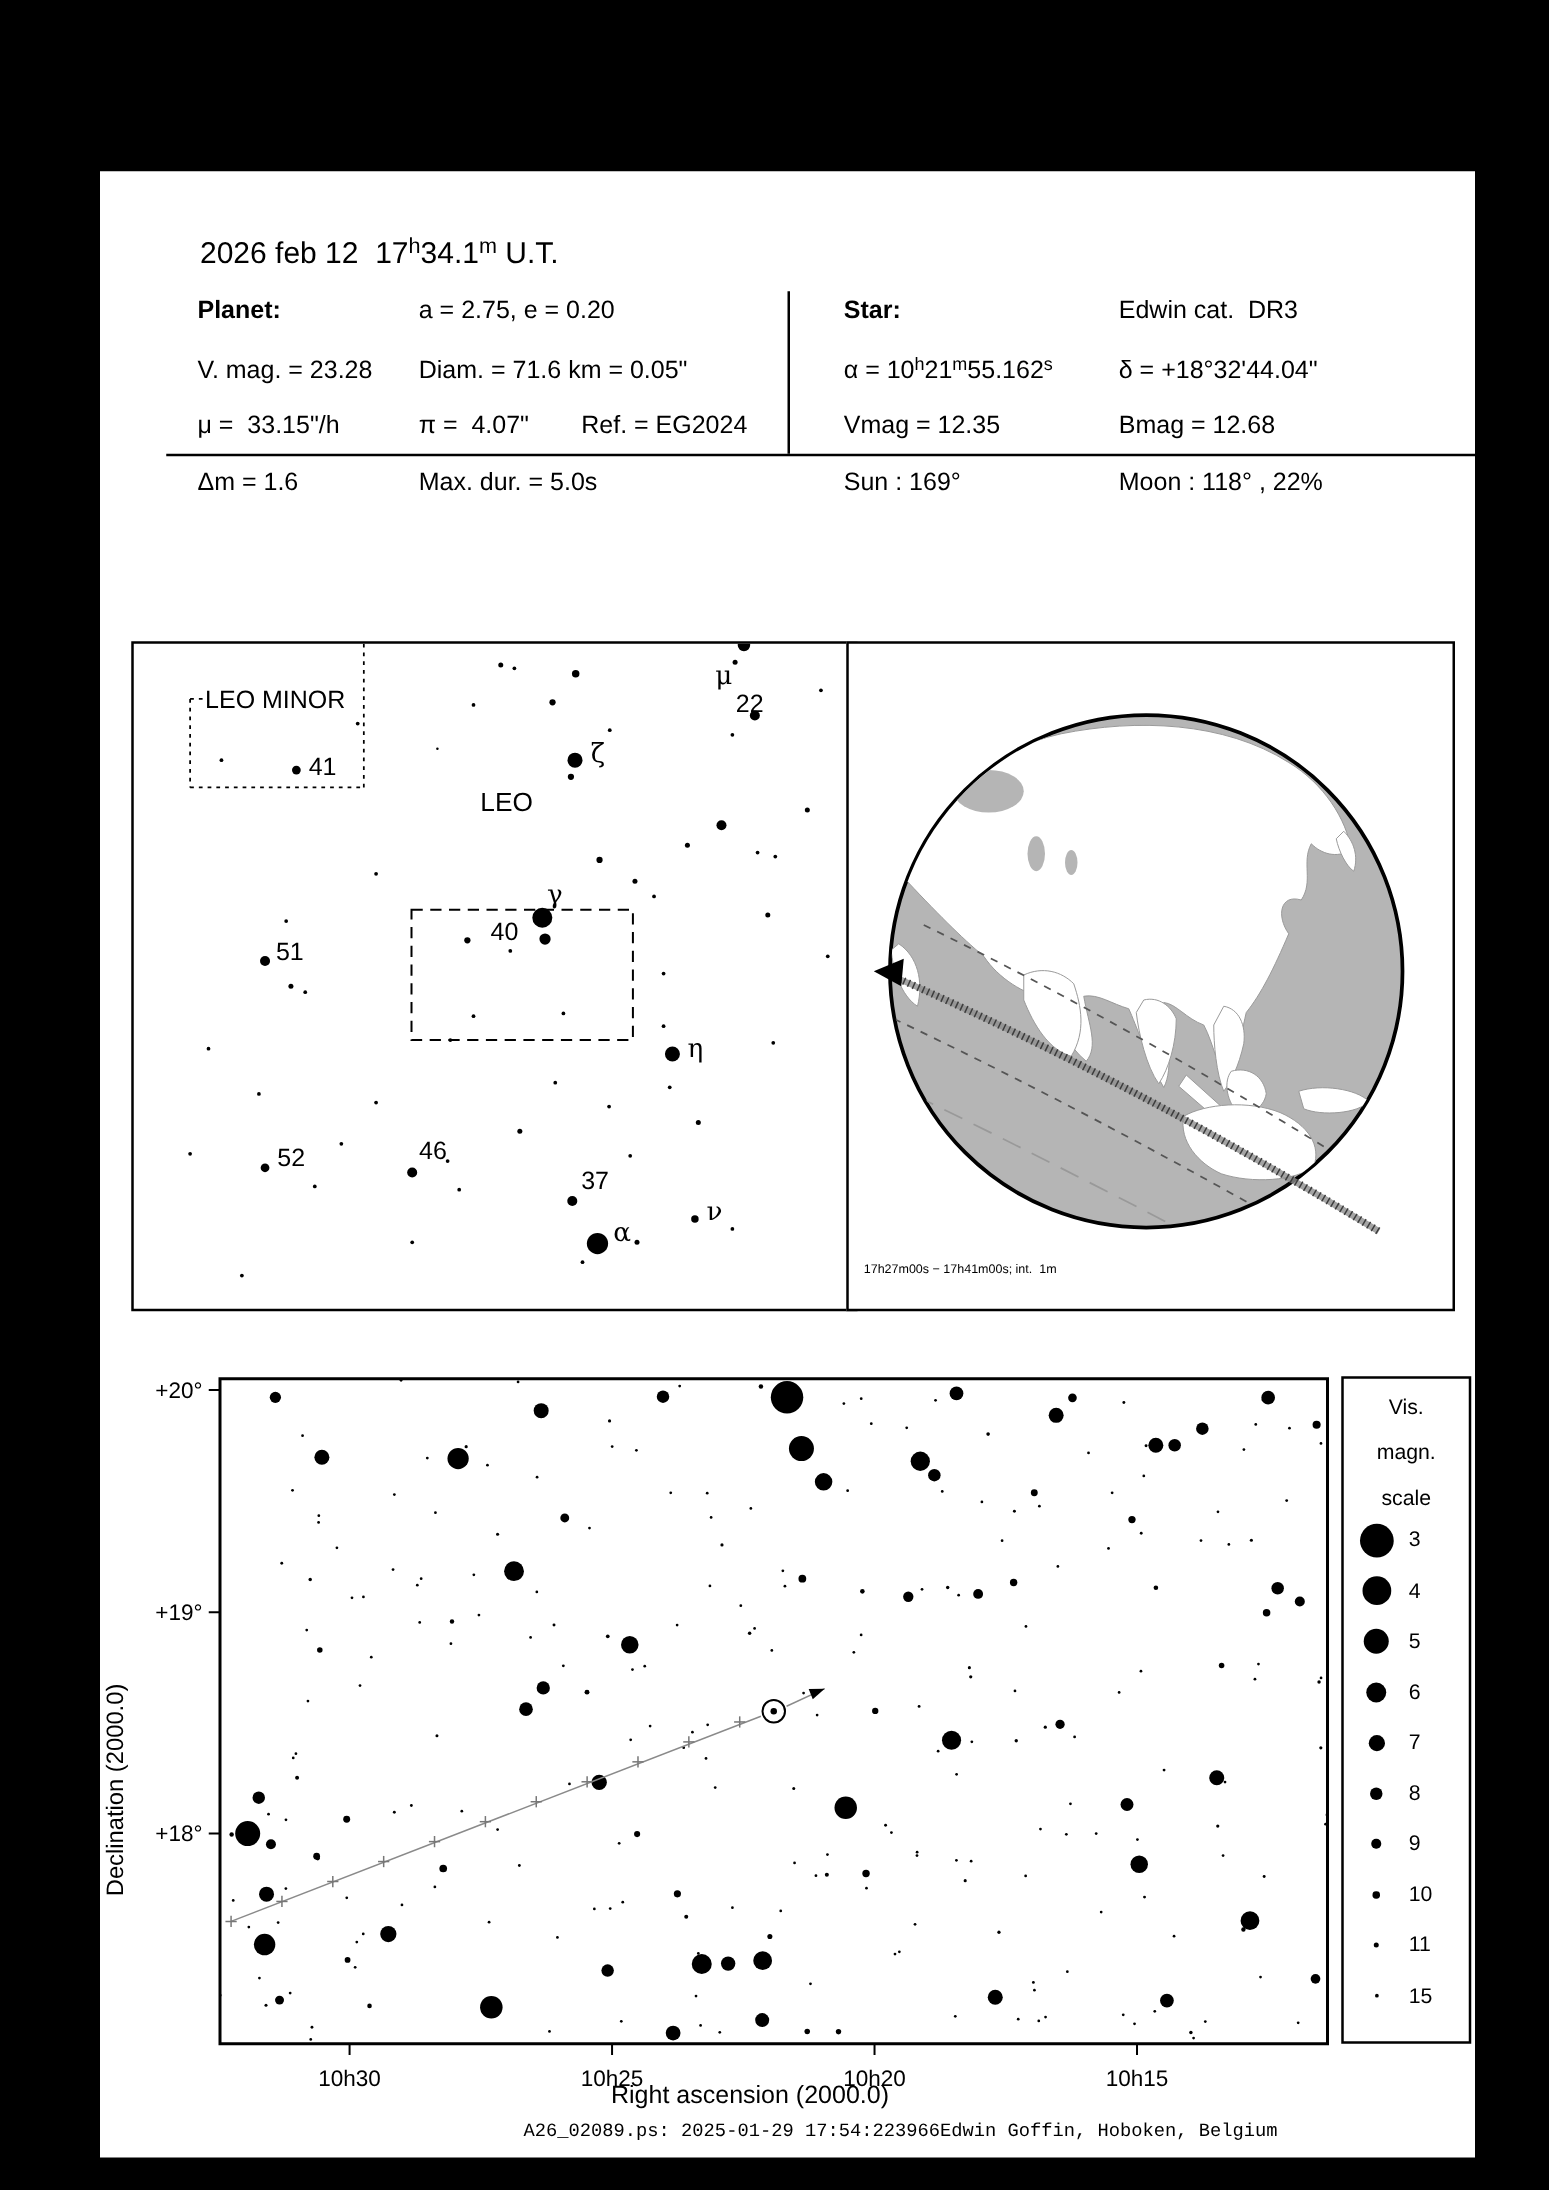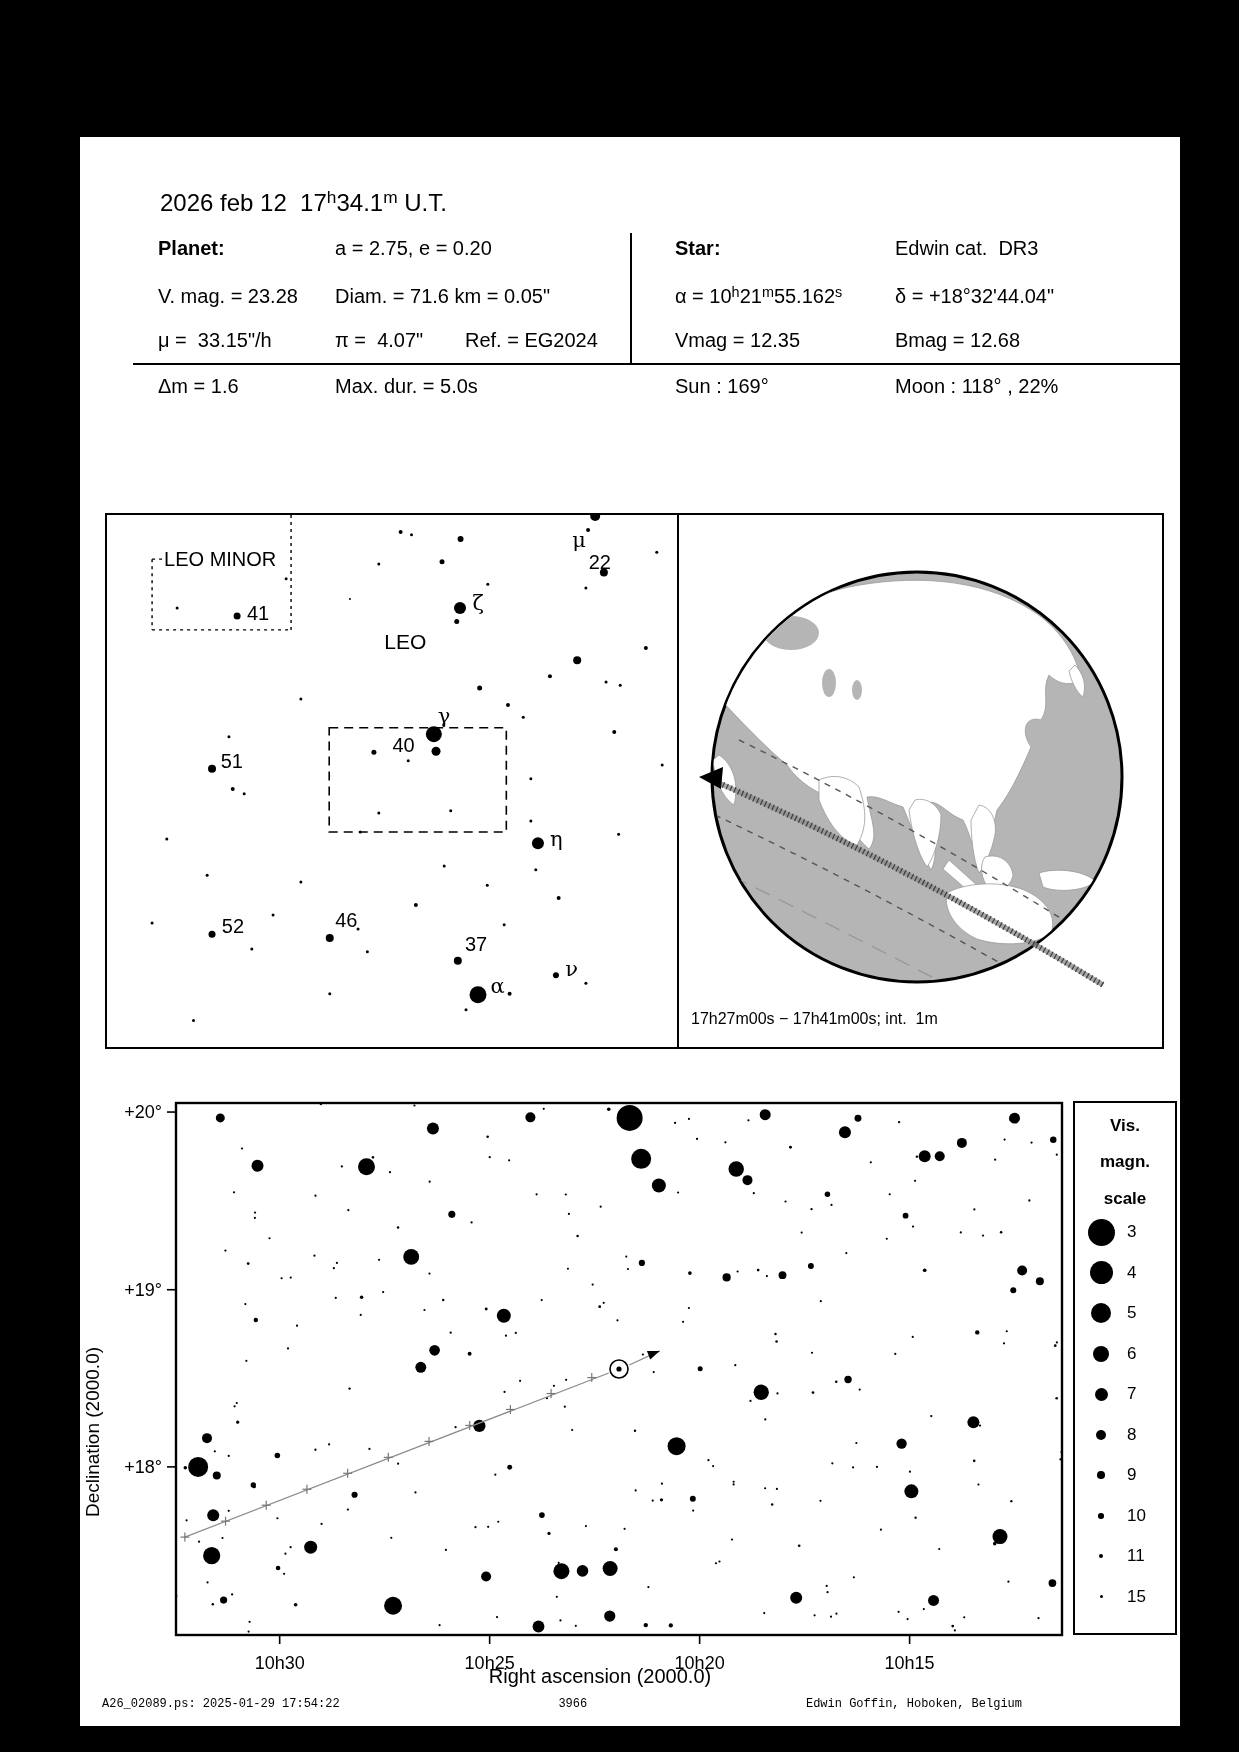--- a/index.html
+++ b/index.html
@@ -10,34 +10,34 @@
   #title{left:53px;top:4px;font-size:30px;font-weight:bold;letter-spacing:.5px;white-space:pre;}
   #subtitle{left:80px;top:52px;font-size:24px;white-space:pre;}
   .sup{position:relative;top:-.45em;font-size:72%;}
   .info{font-size:20px;white-space:pre;margin-left:25px;}
   .b{font-weight:bold;}
   #vdiv{left:550px;top:96px;width:2px;height:130px;background:#000;}
   #hrule{left:53px;top:226px;width:1047px;height:2px;background:#000;}
   .boxframe{border:2px solid #000;background:#fff;}
   #constbox{left:25px;top:376px;width:545px;height:532px;padding-left:32px;}
   #globebox{left:597px;top:376px;width:483px;height:532px;}
-  #globecaption{left:611px;top:873px;font-size:16px;white-space:pre;}
+  #globecaption{left:611px;top:873px;font-size:10px;white-space:pre;}
   #finderwrap{left:26px;top:950px;width:1060px;height:640px;}
   #declabel{left:2px;top:1090px;height:290px;font-size:19px;
             writing-mode:vertical-rl;transform:rotate(180deg);white-space:nowrap;}
   #ralabel{left:370px;top:1528px;width:300px;text-align:center;font-size:20px;}
   #legendbox{left:993px;top:964px;width:100px;height:530px;border:2px solid #000;}
-  .legtitle{text-align:center;font-size:17px;line-height:1.55;margin-top:10px;font-weight:bold;}
+  .legtitle{text-align:center;font-size:17px;line-height:1.55;margin-top:10px;}
   .legrow{height:40.5px;display:flex;align-items:center;}
   .legdotcell{width:52px;display:flex;justify-content:center;}
   .legdot{background:#000;border-radius:50%;}
   .leglabel{font-size:17px;}
-  #footer{left:0;top:1560px;width:964px;display:flex;justify-content:space-between;
+  #footer{left:0;top:1560px;width:964px;display:flex;justify-content:flex-end;
           padding:0 22px;box-sizing:border-box;
-          font-family:"Liberation Mono","DejaVu Sans Mono",monospace;font-size:12px;}
+          font-family:"Liberation Mono","DejaVu Sans Mono",monospace;font-size:15px;}
   svg{display:block;}
 </style>
 </head>
 <body>
 
 <div id="paper">
 
   <div class="abs" id="subtitle"><span>2026 feb 12  17</span><span class="sup">h</span><span>34.1</span><span class="sup">m</span><span> U.T.</span></div>
 
   <div class="abs info b" style="left:53px;top:100px">Planet:</div>

